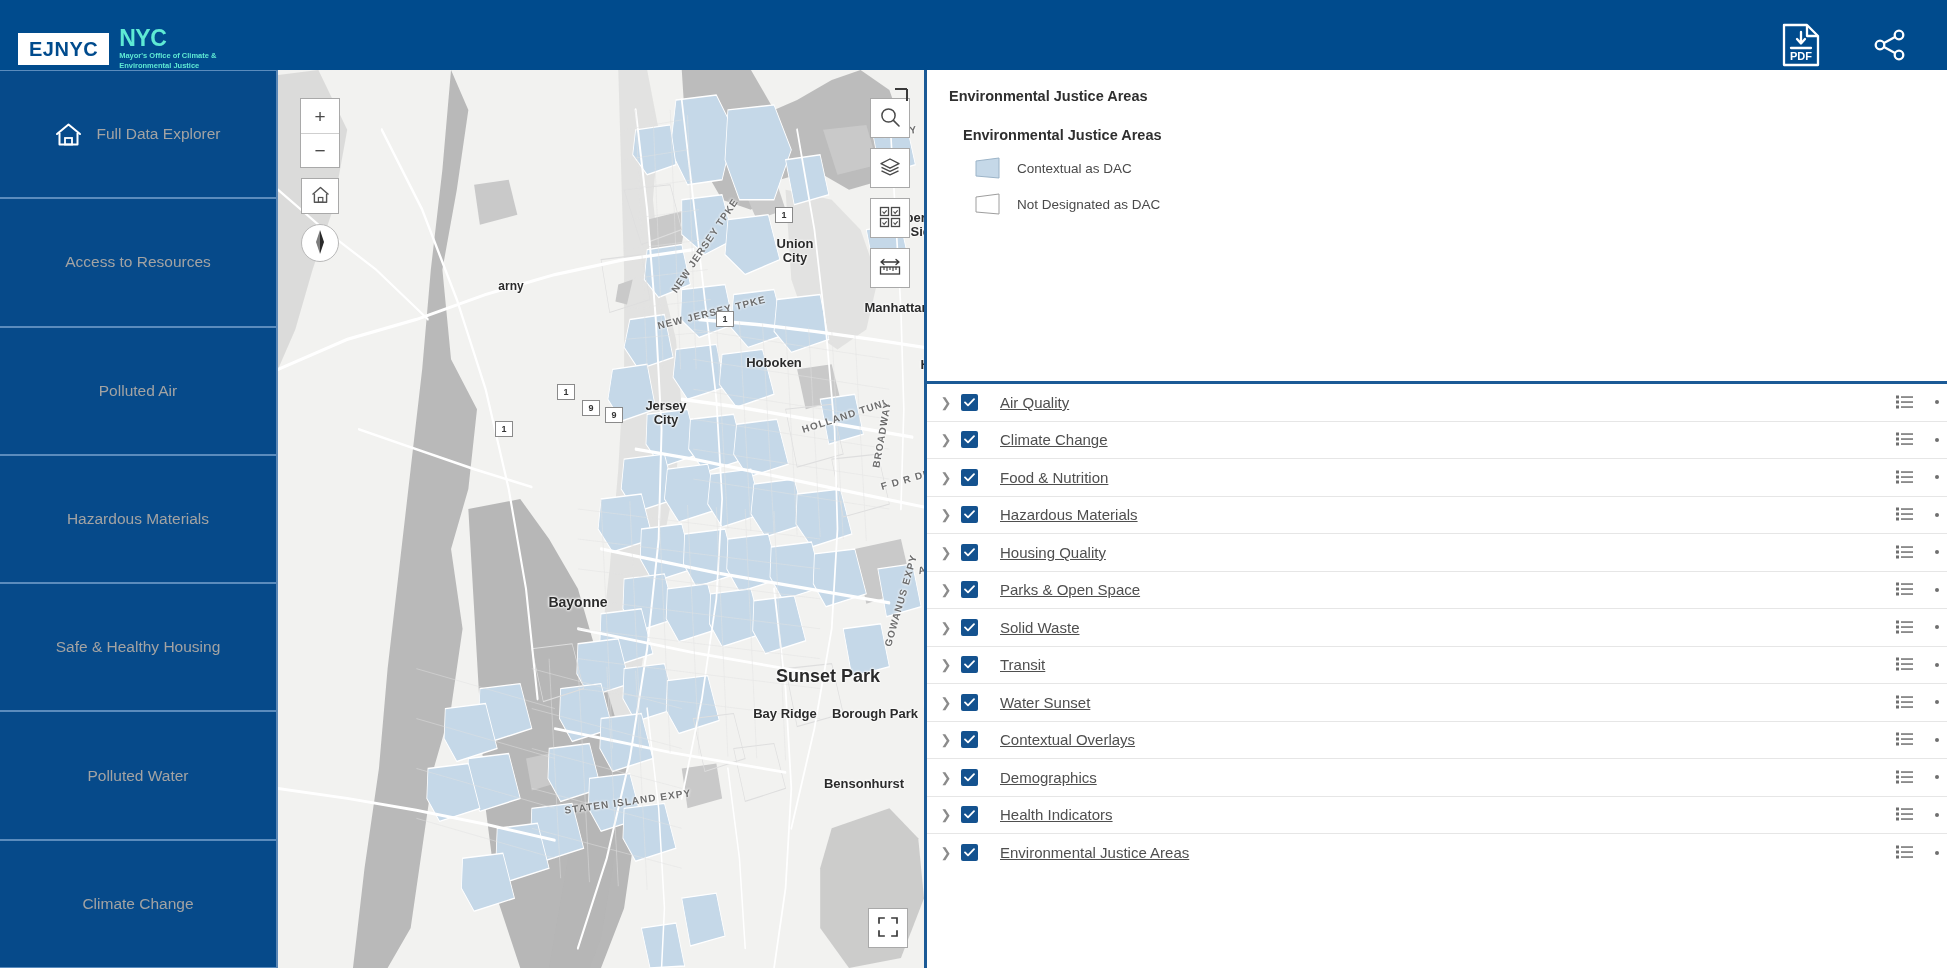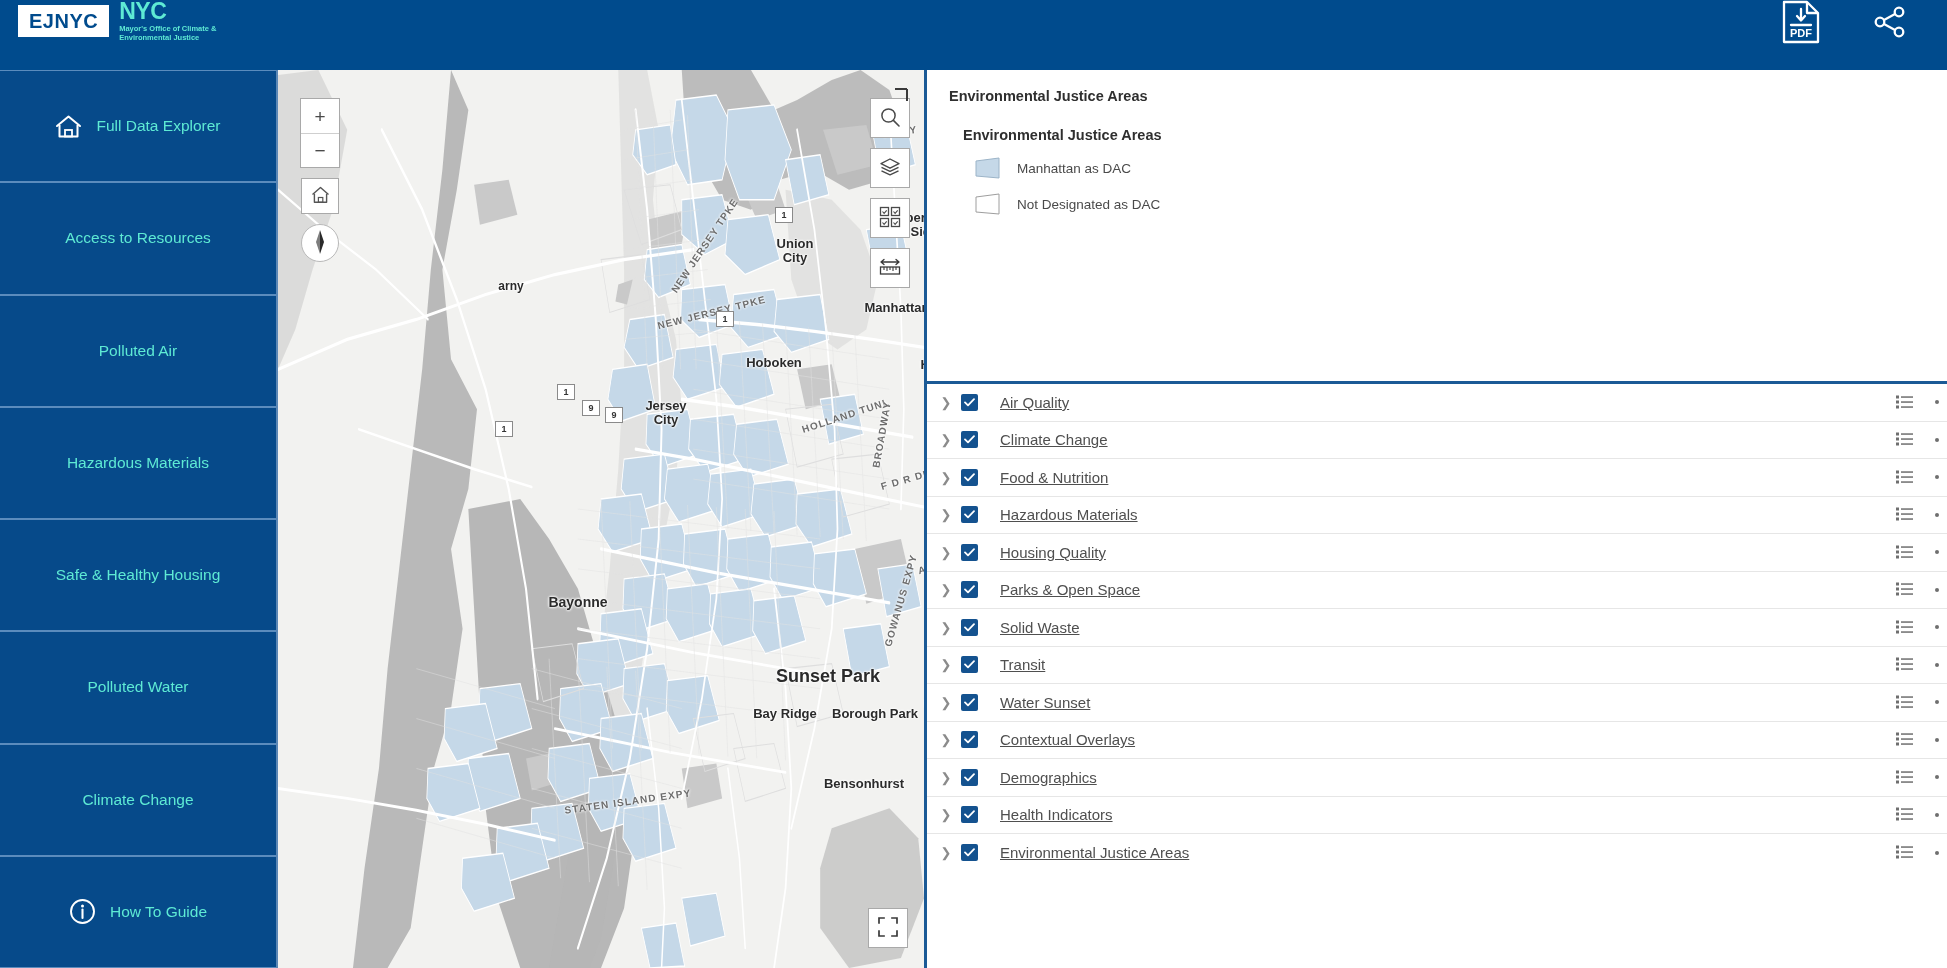--- a/index.html
+++ b/index.html
@@ -8,21 +8,21 @@
     overflow: hidden;
     font-family: "Liberation Sans", sans-serif;
     background: #ffffff;
   }
   .app { position: relative; width: 1947px; height: 968px; display: flex; flex-direction: column; }
 
   
   .header {
     height: 70px; flex: 0 0 70px;
     background: #004b8d;
-    display: flex; align-items: flex-start;
+    display: flex; align-items: flex-end;
     padding: 0 24px 0 18px;
     position: relative;
   }
   .logo-group { display: flex; align-items: center; gap: 0px; }
   .logo-ejnyc {
     background: #ffffff; color: #004b8d;
     font-weight: 800; font-size: 20px; letter-spacing: 0.5px;
     padding: 6px 11px; line-height: 1;
     font-family: "Liberation Sans", sans-serif;
   }
@@ -51,21 +51,21 @@
     width: 278px; flex: 0 0 278px;
     background: #0e4c88;
     display: flex; flex-direction: column;
     border-right: 2px solid #5b87b5;
   }
   .side-item {
     flex: 1 1 0;
     background: #064a8a;
     border-top: 1px solid #5b8cbd;
     border-bottom: 1px solid #5b8cbd;
-    color: #5eead4;
+    color: #a3a3a3;
     display: flex; align-items: center; justify-content: center;
     gap: 14px;
     font-size: 15.5px; font-weight: 400;
     cursor: pointer;
     text-align: center;
     position: relative;
   }
   .side-item + .side-item { border-top: 1px solid #5b8cbd; }
   .side-icon { display: flex; align-items: center; }
 
@@ -229,30 +229,20 @@
         <span>Hazardous Materials</span>
       </div>
       <div class="side-item">
         <span>Safe &amp; Healthy Housing</span>
       </div>
       <div class="side-item">
         <span>Polluted Water</span>
       </div>
       <div class="side-item">
         <span>Climate Change</span>
-      </div>
-      <div class="side-item">
-        <span class="side-icon">
-          <svg width="27" height="27" viewBox="0 0 27 27" fill="none">
-            <circle cx="13.5" cy="13.5" r="11.5" stroke="#fff" stroke-width="1.9"></circle>
-            <circle cx="13.5" cy="8" r="1.5" fill="#fff"></circle>
-            <path d="M13.5 11.5 V20" stroke="#fff" stroke-width="2.1" stroke-linecap="round"></path>
-          </svg>
-        </span>
-        <span>How To Guide</span>
       </div>
     </nav>
 
     <div class="map-wrap">
       <div class="map-canvas">
         <svg class="map-svg" viewBox="0 0 1120 900" preserveAspectRatio="none">
           <rect x="0" y="0" width="1120" height="900" fill="#f2f2f0"></rect>
 
           <g fill="#b3b3b3">
             <path d="M0 5 L70 0 L120 60 L95 140 L60 200 L30 260 L0 300 Z" opacity="0.35"></path>
@@ -515,21 +505,21 @@
       <div class="legend-pane">
         <div class="legend-title">Environmental Justice Areas</div>
         <div class="legend-group-title">Environmental Justice Areas</div>
 
         <div class="legend-row">
           <span class="swatch">
             <svg width="26" height="22" viewBox="0 0 26 22">
               <path d="M1 4 L24 1 L24 21 L1 19 Z" fill="#c5d8e8" stroke="#9cb4c8" stroke-width="1"></path>
             </svg>
           </span>
-          <span style="font-size:13.5px;color:#4a4a4a">Manhattan as DAC</span>
+          <span style="font-size:13.5px;color:#4a4a4a">Contextual as DAC</span>
         </div>
 
         <div class="legend-row">
           <span class="swatch">
             <svg width="26" height="22" viewBox="0 0 26 22">
               <path d="M1 4 L24 1 L24 21 L1 19 Z" fill="#ffffff" stroke="#9e9e9e" stroke-width="1"></path>
             </svg>
           </span>
           <span style="font-size:13.5px;color:#4a4a4a">Not Designated as DAC</span>
         </div>

